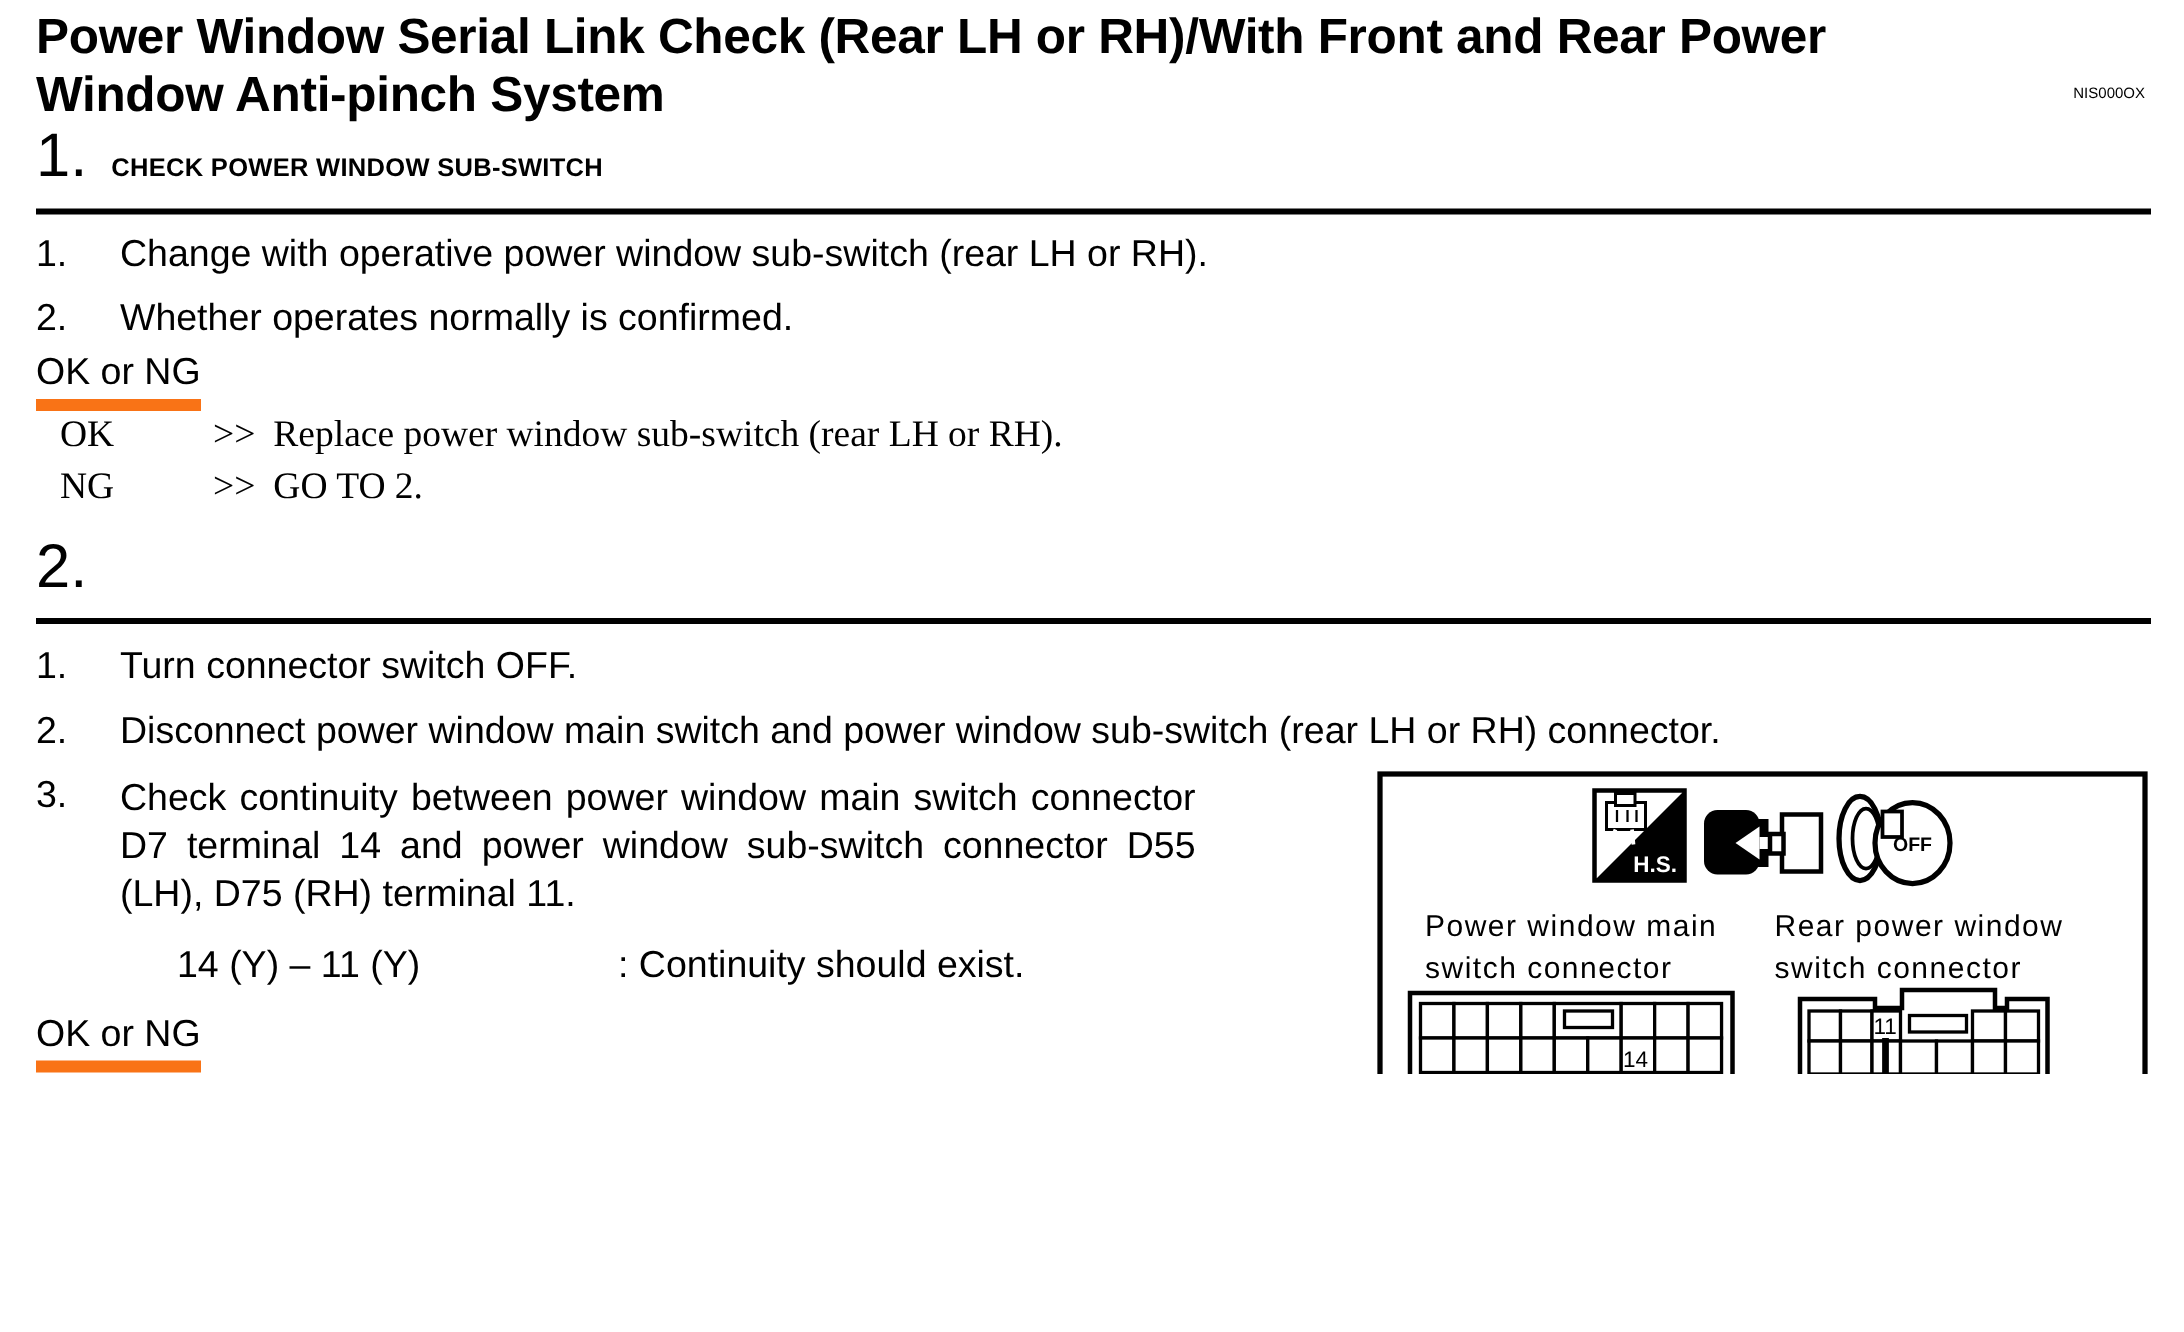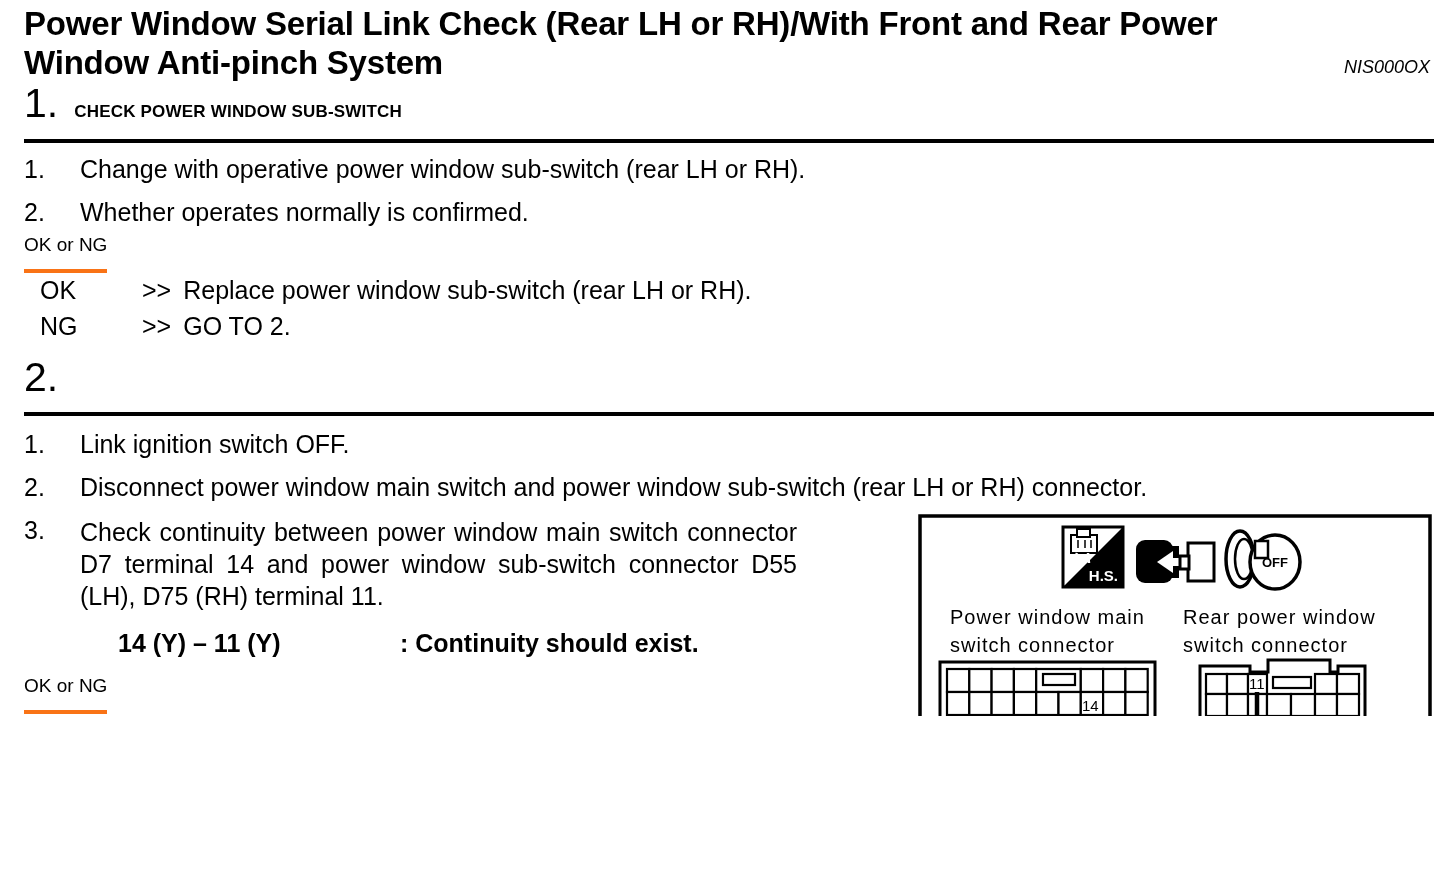--- a/index.html
+++ b/index.html
@@ -14,45 +14,45 @@
   }
   .abs { position: absolute; }
 
   .title {
     left: 24px; top: 4px; width: 1400px;
     font-size: 33px; font-weight: bold; line-height: 39px;
     letter-spacing: -0.2px;
   }
   .doc-code {
     right: 26px; top: 57px;
-    font-size: 18px; font-style: italic;
+    font-size: 10px; 
   }
   .sec-header { display: flex; align-items: baseline; gap: 16px; left: 24px; }
   .sec-number { font-size: 41px; font-weight: 400; }
   .sec-heading { font-size: 17px; font-weight: bold; letter-spacing: 0.2px; }
   .rule { left: 24px; width: 1410px; height: 4px; background: #000; }
 
   .steps { left: 24px; font-size: 25px; }
   .step { display: flex; margin-bottom: 14px; }
   .step-num { width: 56px; flex: 0 0 56px; }
   .step-text { flex: 1; }
   .step3-wrap { width: 773px; }
   .step3-wrap .step-text { text-align: justify; line-height: 32px; }
 
   .okng {
-    left: 24px; font-size: 19px;
-    border-bottom: 4px solid #f97316; padding-bottom: 13px;
+    left: 24px; font-size: 25px;
+    border-bottom: 8px solid #f97316; padding-bottom: 3px;
     display: inline-block;
   }
   .results { left: 24px; font-size: 25px; }
-  .result { display: flex; padding-left: 16px; margin-bottom: 7px; }
+  .result { display: flex; padding-left: 16px; margin-bottom: 7px; font-family: Liberation Serif, serif; }
   .r-label { width: 102px; flex: 0 0 102px; }
   .r-arrow { margin-right: 12px; }
 
-  .spec { left: 118px; display: flex; font-size: 25px; font-weight: bold; }
+  .spec { left: 118px; display: flex; font-size: 25px; font-weight: normal; gap: 12px; }
   .spec-terminals { width: 282px; flex: 0 0 282px; }
 
   .figure { left: 918px; top: 514px; width: 514px; height: 364px; }
   .figure svg { display: block; font-family: "Liberation Sans", sans-serif; }
   .fig-label { font-size: 20px; letter-spacing: 1px; }
   .fig-terminal { font-size: 15px; }
   .fig-code { font-size: 15px; }
   .hs-text { font-size: 15px; font-weight: bold; }
   .off-text { font-size: 13px; font-weight: bold; }
   .ohm-text { font-size: 34px; font-weight: bold; }
@@ -101,21 +101,21 @@
   </div>
 
   <div class="abs sec-header" style="top:354px">
     <span class="sec-number">2.</span>
   </div>
   <div class="abs rule" style="top:412px"></div>
 
   <div class="abs steps" style="top:430px">
     <div class="step">
       <span class="step-num">1.</span>
-      <span class="step-text">Link ignition switch OFF.</span>
+      <span class="step-text">Turn connector switch OFF.</span>
     </div>
     <div class="step">
       <span class="step-num">2.</span>
       <span class="step-text">Disconnect power window main switch and power window sub-switch (rear LH or RH) connector.</span>
     </div>
     <div class="step step3-wrap">
       <span class="step-num">3.</span>
       <span class="step-text">Check continuity between power window main switch connector D7 terminal 14 and power window sub-switch connector D55 (LH), D75 (RH) terminal 11.</span>
     </div>
   </div>

